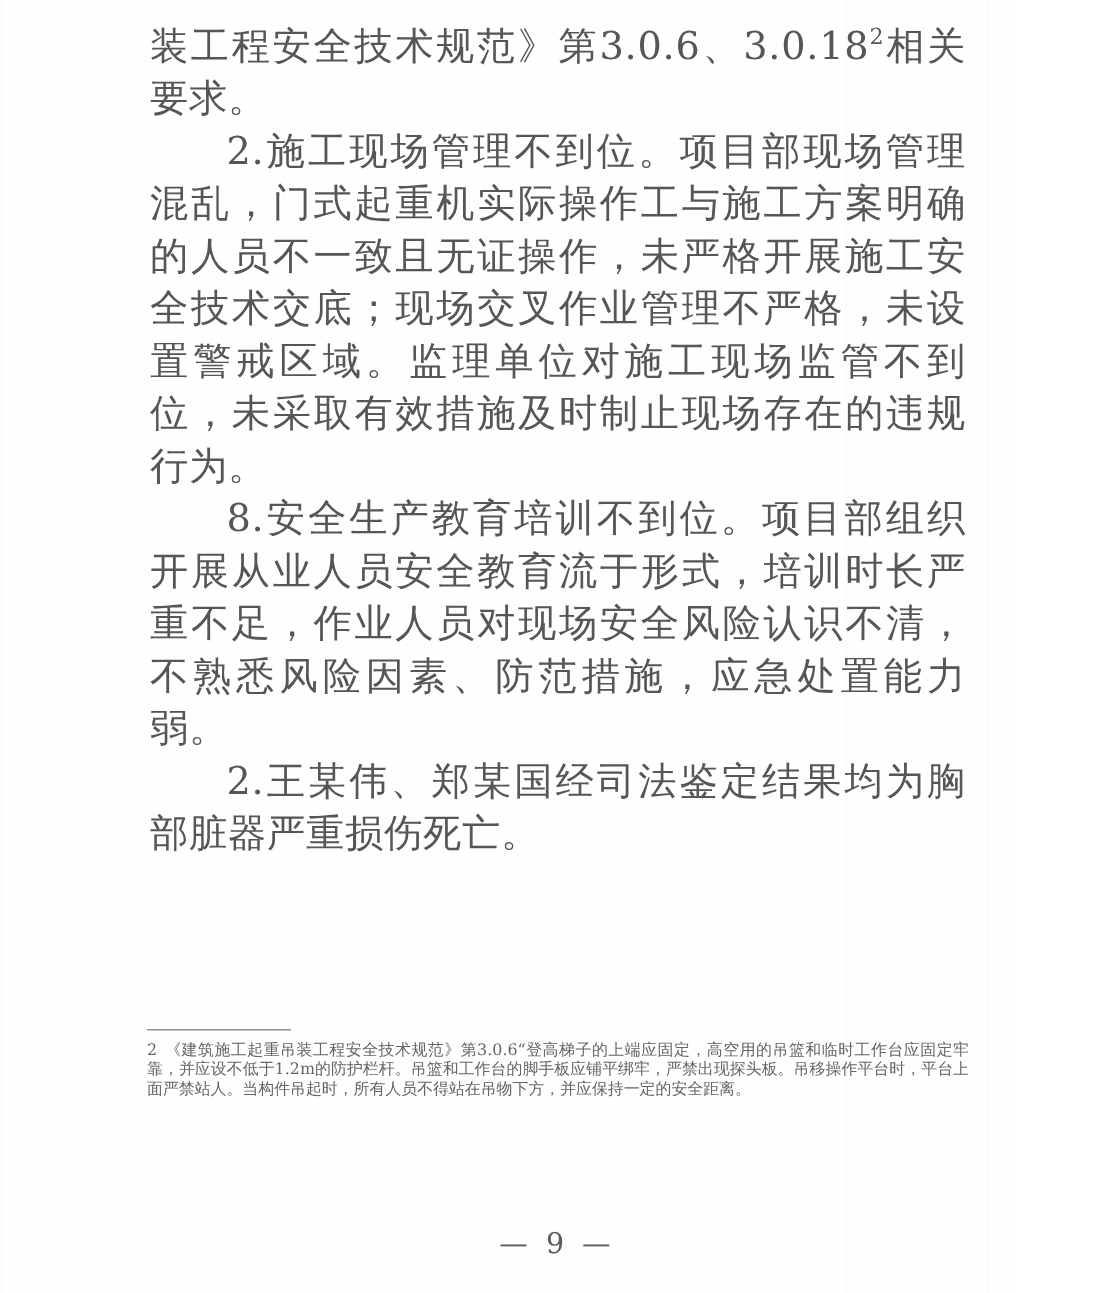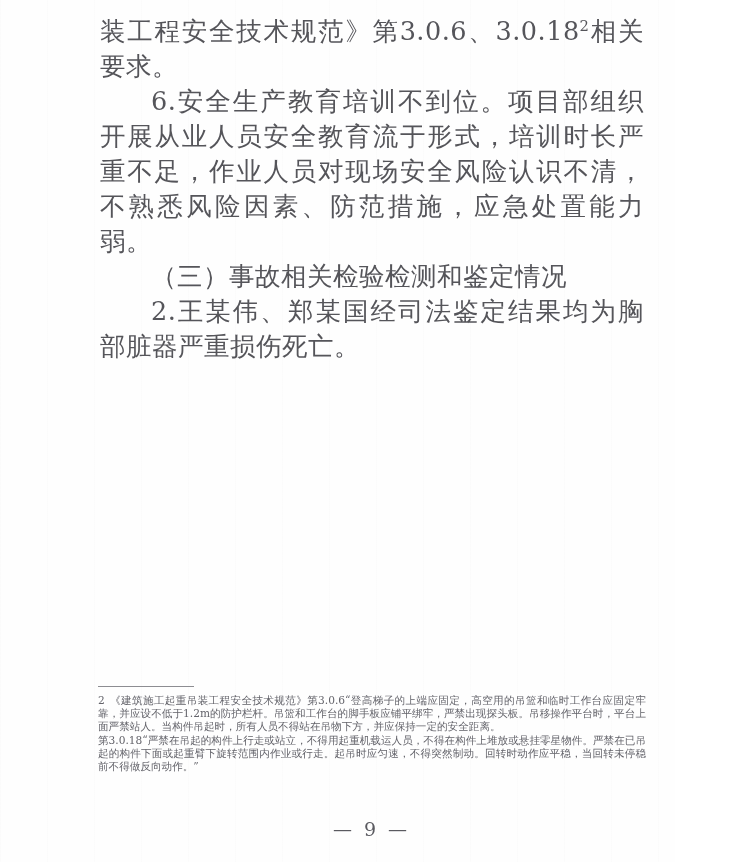--- a/index.html
+++ b/index.html
@@ -121,35 +121,34 @@
 <div id="page">
 
   <div id="scan-texture"></div>
 
   <div id="body-column">
 
     <p class="para noindent"><span>装工程安全技术规范》第3.0.6、3.0.18</span><sup class="fnref">2</sup><span>相关要求。</span></p>
 
 
 
+    <p class="para indent">2.施工现场管理不到位。项目部现场管理混乱，门式起重机实际操作工与施工方案明确的人员不一致且无证操作，未严格开展施工安全技术交底；现场交叉作业管理不严格，未设置警戒区域。监理单位对施工现场监管不到位，未采取有效措施及时制止现场存在的违规行为。</p>
 
-    <p class="para indent">6.安全生产教育培训不到位。项目部组织开展从业人员安全教育流于形式，培训时长严重不足，作业人员对现场安全风险认识不清，不熟悉风险因素、防范措施，应急处置能力弱。</p>
+    <p class="para indent">8.安全生产教育培训不到位。项目部组织开展从业人员安全教育流于形式，培训时长严重不足，作业人员对现场安全风险认识不清，不熟悉风险因素、防范措施，应急处置能力弱。</p>
 
-    <p class="para indent">（三）事故相关检验检测和鉴定情况</p>
 
 
     <p class="para indent">2.王某伟、郑某国经司法鉴定结果均为胸部脏器严重损伤死亡。</p>
 
   </div>
 
   <div id="footnote-block">
 
     <div id="footnote-rule"></div>
 
     <p class="footnote"><span class="fn-marker">2</span><span>《建筑施工起重吊装工程安全技术规范》第3.0.6“登高梯子的上端应固定，高空用的吊篮和临时工作台应固定牢靠，并应设不低于1.2m的防护栏杆。吊篮和工作台的脚手板应铺平绑牢，严禁出现探头板。吊移操作平台时，平台上面严禁站人。当构件吊起时，所有人员不得站在吊物下方，并应保持一定的安全距离。</span></p>
 
-    <p class="footnote cont"><span>第3.0.18“严禁在吊起的构件上行走或站立，不得用起重机载运人员，不得在构件上堆放或悬挂零星物件。严禁在已吊起的构件下面或起重臂下旋转范围内作业或行走。起吊时应匀速，不得突然制动。回转时动作应平稳，当回转未停稳前不得做反向动作。”</span></p>
 
   </div>
 
   <div id="page-footer">— 9 —</div>
 
 </div>
 
 </body></html>

